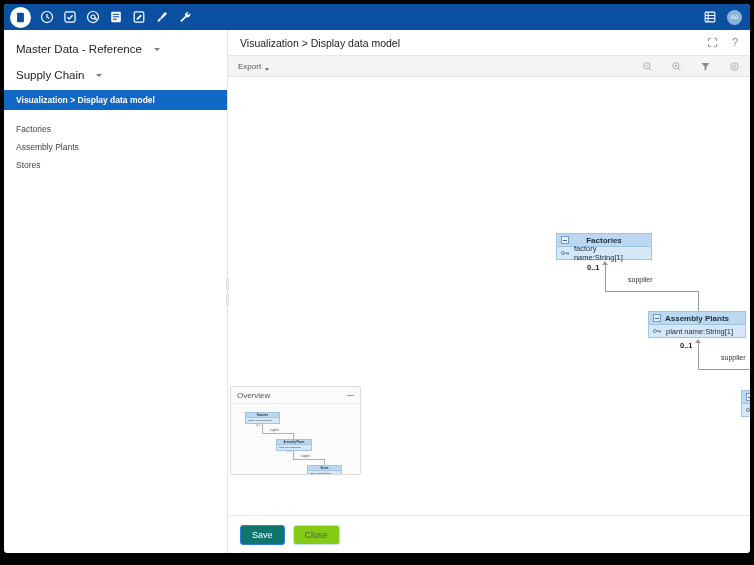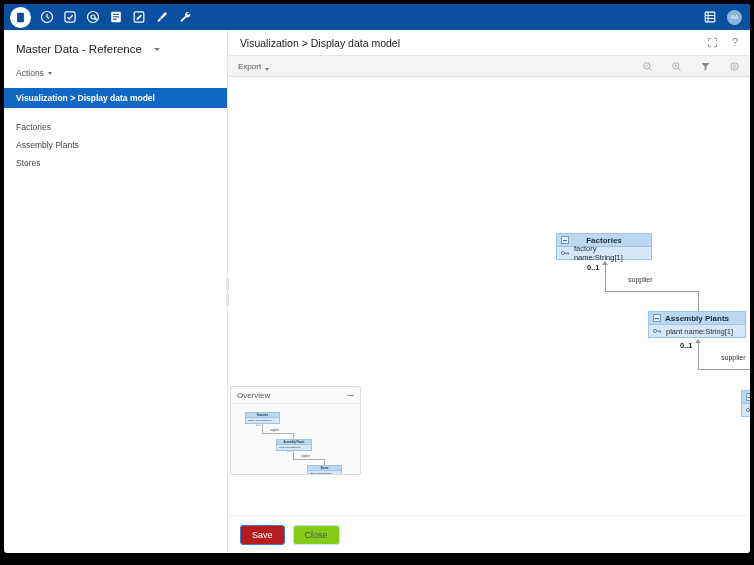--- a/index.html
+++ b/index.html
@@ -219,21 +219,21 @@
     display: flex; align-items: center;
     padding: 0 12px; gap: 8px;
     border-top: 1px solid #ececec;
     background: #fff;
   }
   .btn {
     font-size: 9px; padding: 4px 11px;
     border-radius: 3px; cursor: pointer;
     font-family: "Liberation Sans", sans-serif;
   }
-  .btn-primary { background: #b91c1c; color: #fff; border: 1px solid #2f7de1; }
+  .btn-primary { background: #0f766e; color: #fff; border: 1px solid #2f7de1; }
   .btn-secondary { background: #84cc16; color: #555; border: 1px solid #c8ddf2; }
 </style>
 </head>
 <body>
 
 <div class="window">
 
   <div class="appbar">
     <div class="appbar-left">
       <div class="home-icon-wrap">
@@ -287,23 +287,23 @@
     </div>
   </div>
 
   <div class="body">
 
     <div class="sidebar">
       <div class="crumb-row first">
         <span class="crumb-title big">Master Data - Reference</span>
         <span class="caret"></span>
       </div>
-      <div class="actions-row">
-        <span class="actions-label">Actions</span>
-        <span class="caret sm"></span>
+      <div class="crumb-row">
+        <span class="crumb-title big">Supply Chain</span>
+        <span class="caret"></span>
       </div>
       <div class="selected-item">Visualization &gt; Display data model</div>
       <div class="sb-list">
         <div class="sb-item">Factories</div>
         <div class="sb-item">Assembly Plants</div>
         <div class="sb-item">Stores</div>
       </div>
       <div class="splitter">
           <span></span>
           <span></span>

